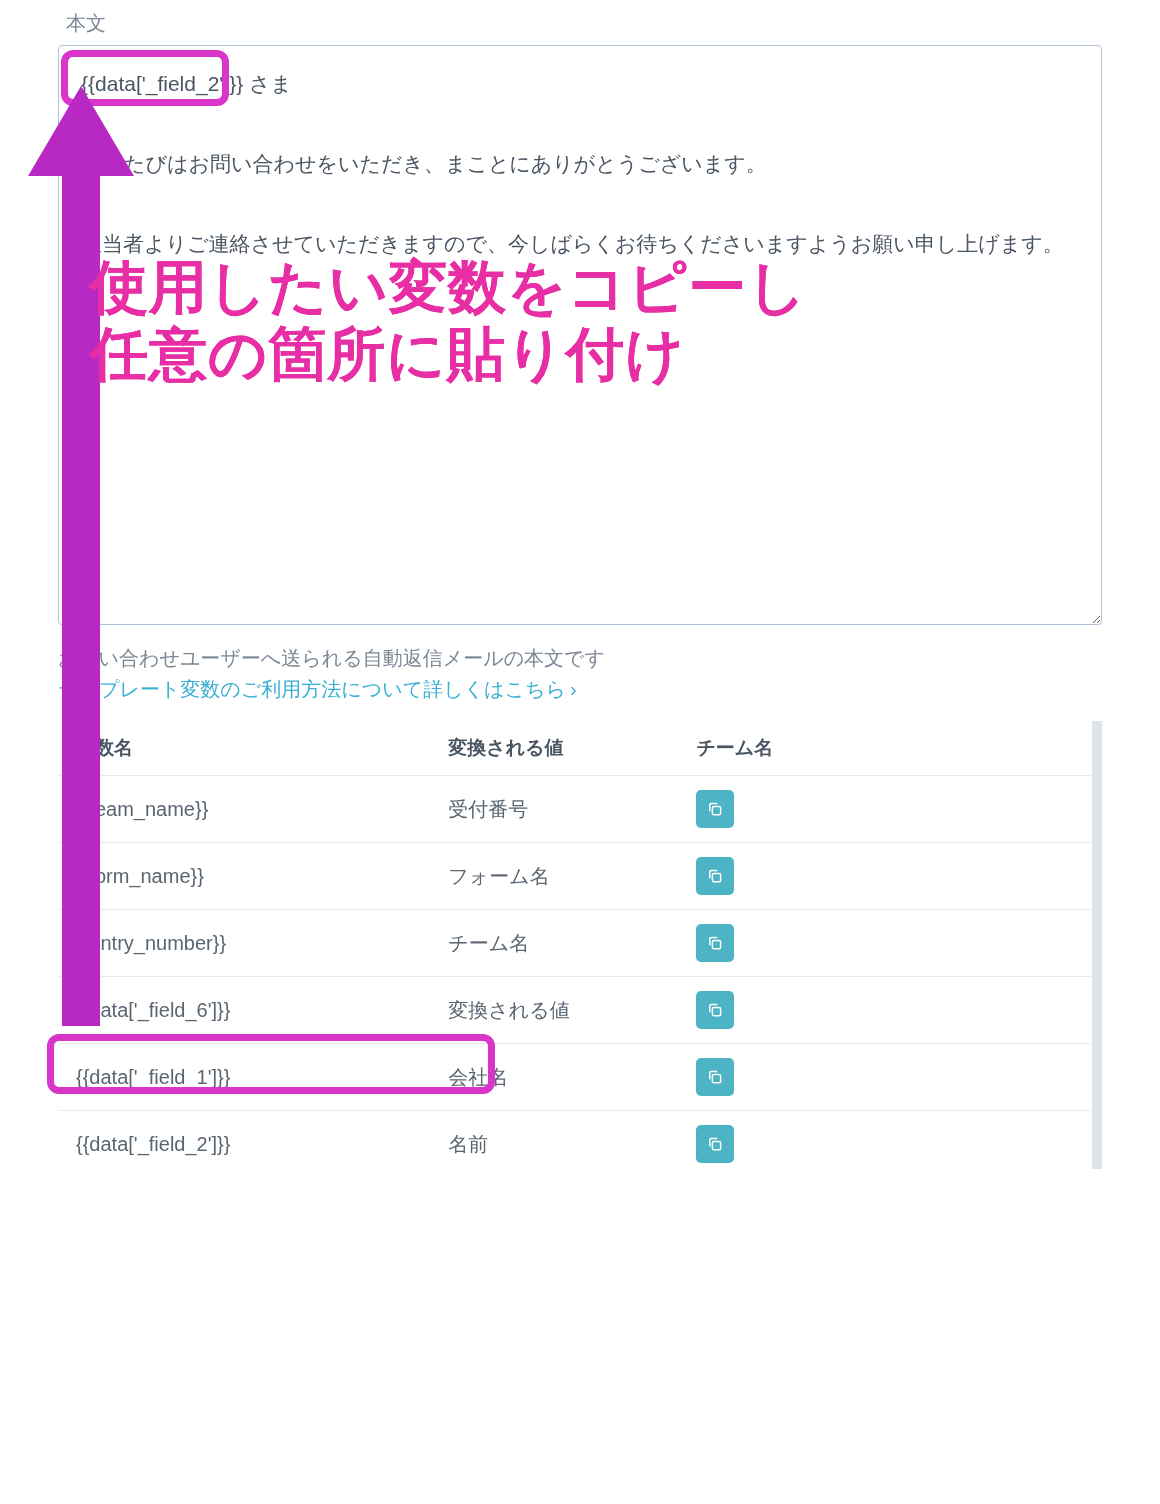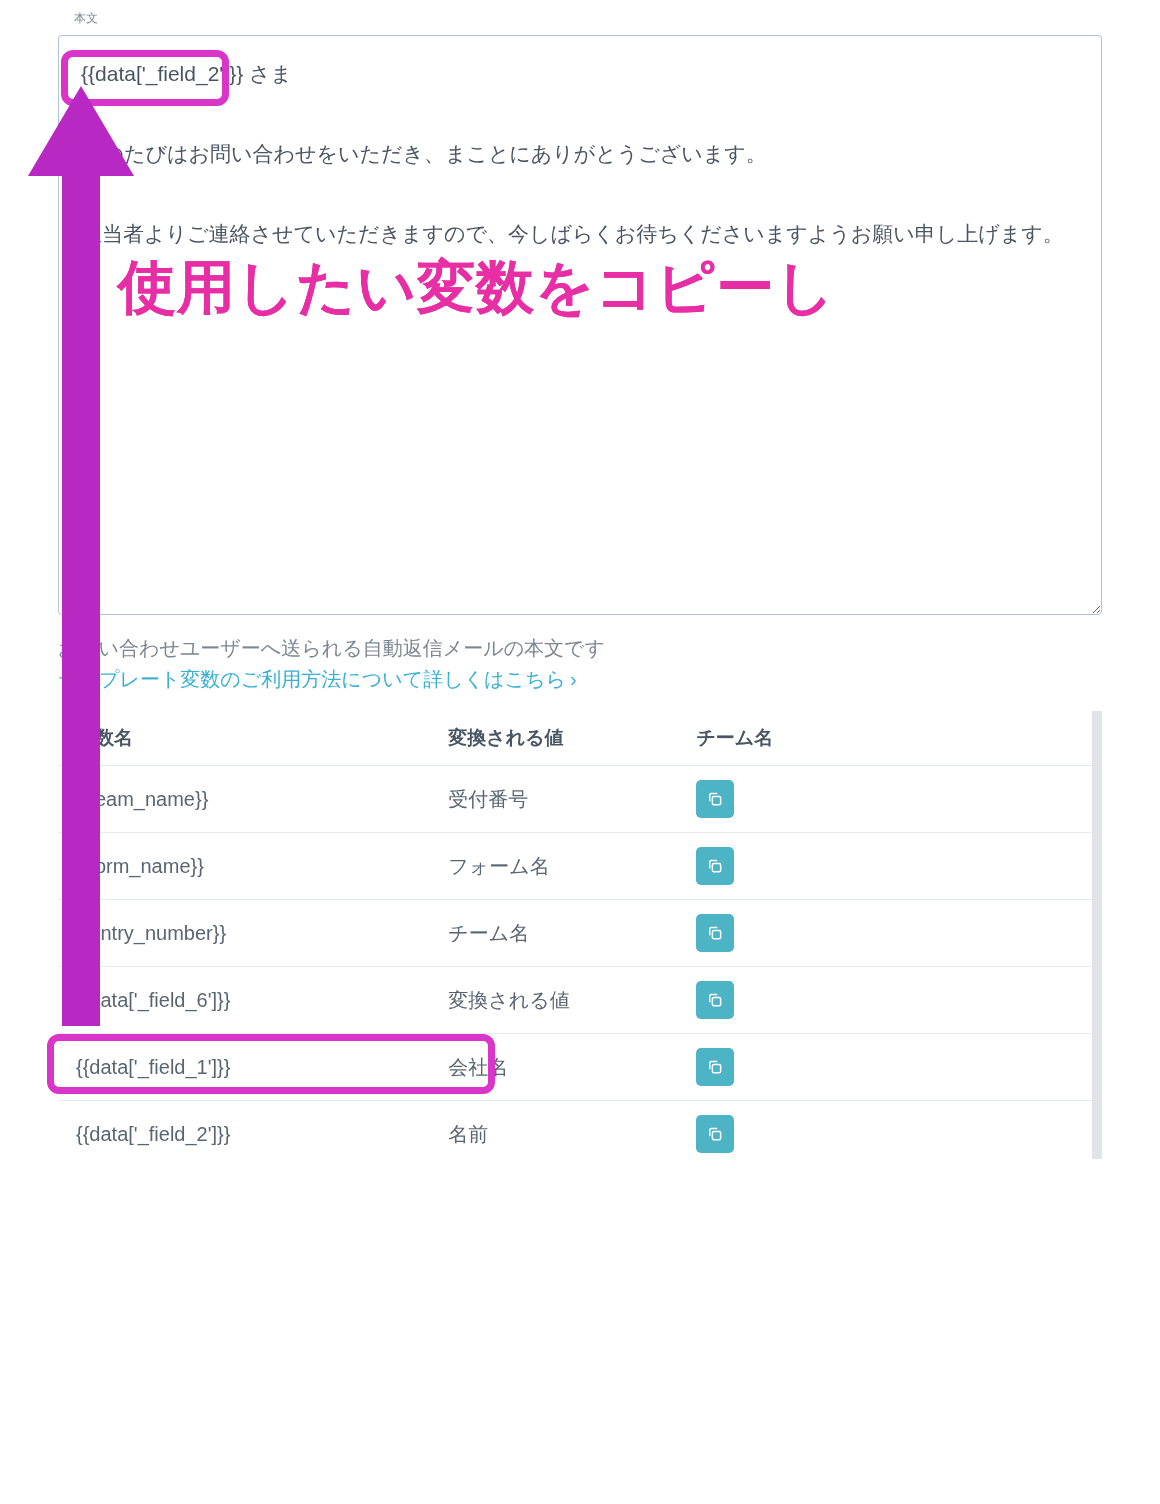--- a/index.html
+++ b/index.html
@@ -5,23 +5,23 @@
     * { box-sizing: border-box; margin: 0; padding: 0; }
     body {
       font-family: -apple-system, BlinkMacSystemFont, "Hiragino Sans", "Hiragino Kaku Gothic ProN", sans-serif;
       background: #fff;
       padding: 0;
       width: 1160px;
       color: #5a6572;
     }
     .wrap { position: relative; padding: 0 58px 0 58px; }
     .label-text {
-      font-size: 12px;
+      font-size: 20px;
       color: #7b8794;
-      margin: 10px 0 8px 16px;
+      margin: 10px 0 8px 8px;
     }
     .textarea {
       width: 100%;
       height: 580px;
       border: 1px solid #b0c3d8;
       border-radius: 4px;
       padding: 18px 22px;
       font-size: 21px;
       color: #4a5563;
       line-height: 1.9;
@@ -103,21 +103,21 @@
     .arrow {
       position: absolute;
       left: 26px; top: 76px;
       width: 110px; height: 940px;
       pointer-events: none;
       z-index: 20;
     }
     .arrow svg { width: 100%; height: 100%; }
     .annotation {
       position: absolute;
-      left: 118px; top: 244px;
+      left: 90px; top: 244px;
       color: #e82ea5;
       font-size: 58px;
       font-weight: 700;
       line-height: 1.15;
       letter-spacing: 1px;
       z-index: 20;
       pointer-events: none;
       text-shadow: 0 0 0.5px #e82ea5;
     }
   </style>
@@ -227,14 +227,15 @@
   
   <div class="highlight-box-1"></div>
   <div class="highlight-box-2"></div>
   <div class="arrow">
     <svg viewBox="0 0 110 940" xmlns="http://www.w3.org/2000/svg">
       <path d="M55 0 L108 90 L74 90 L74 940 L36 940 L36 90 L2 90 Z" fill="#b828c2"></path>
     </svg>
   </div>
   <div class="annotation">
     <div>使用したい変数をコピーし</div>
+    <div>任意の箇所に貼り付け</div>
   </div>
 </div>
 
 </body></html>

